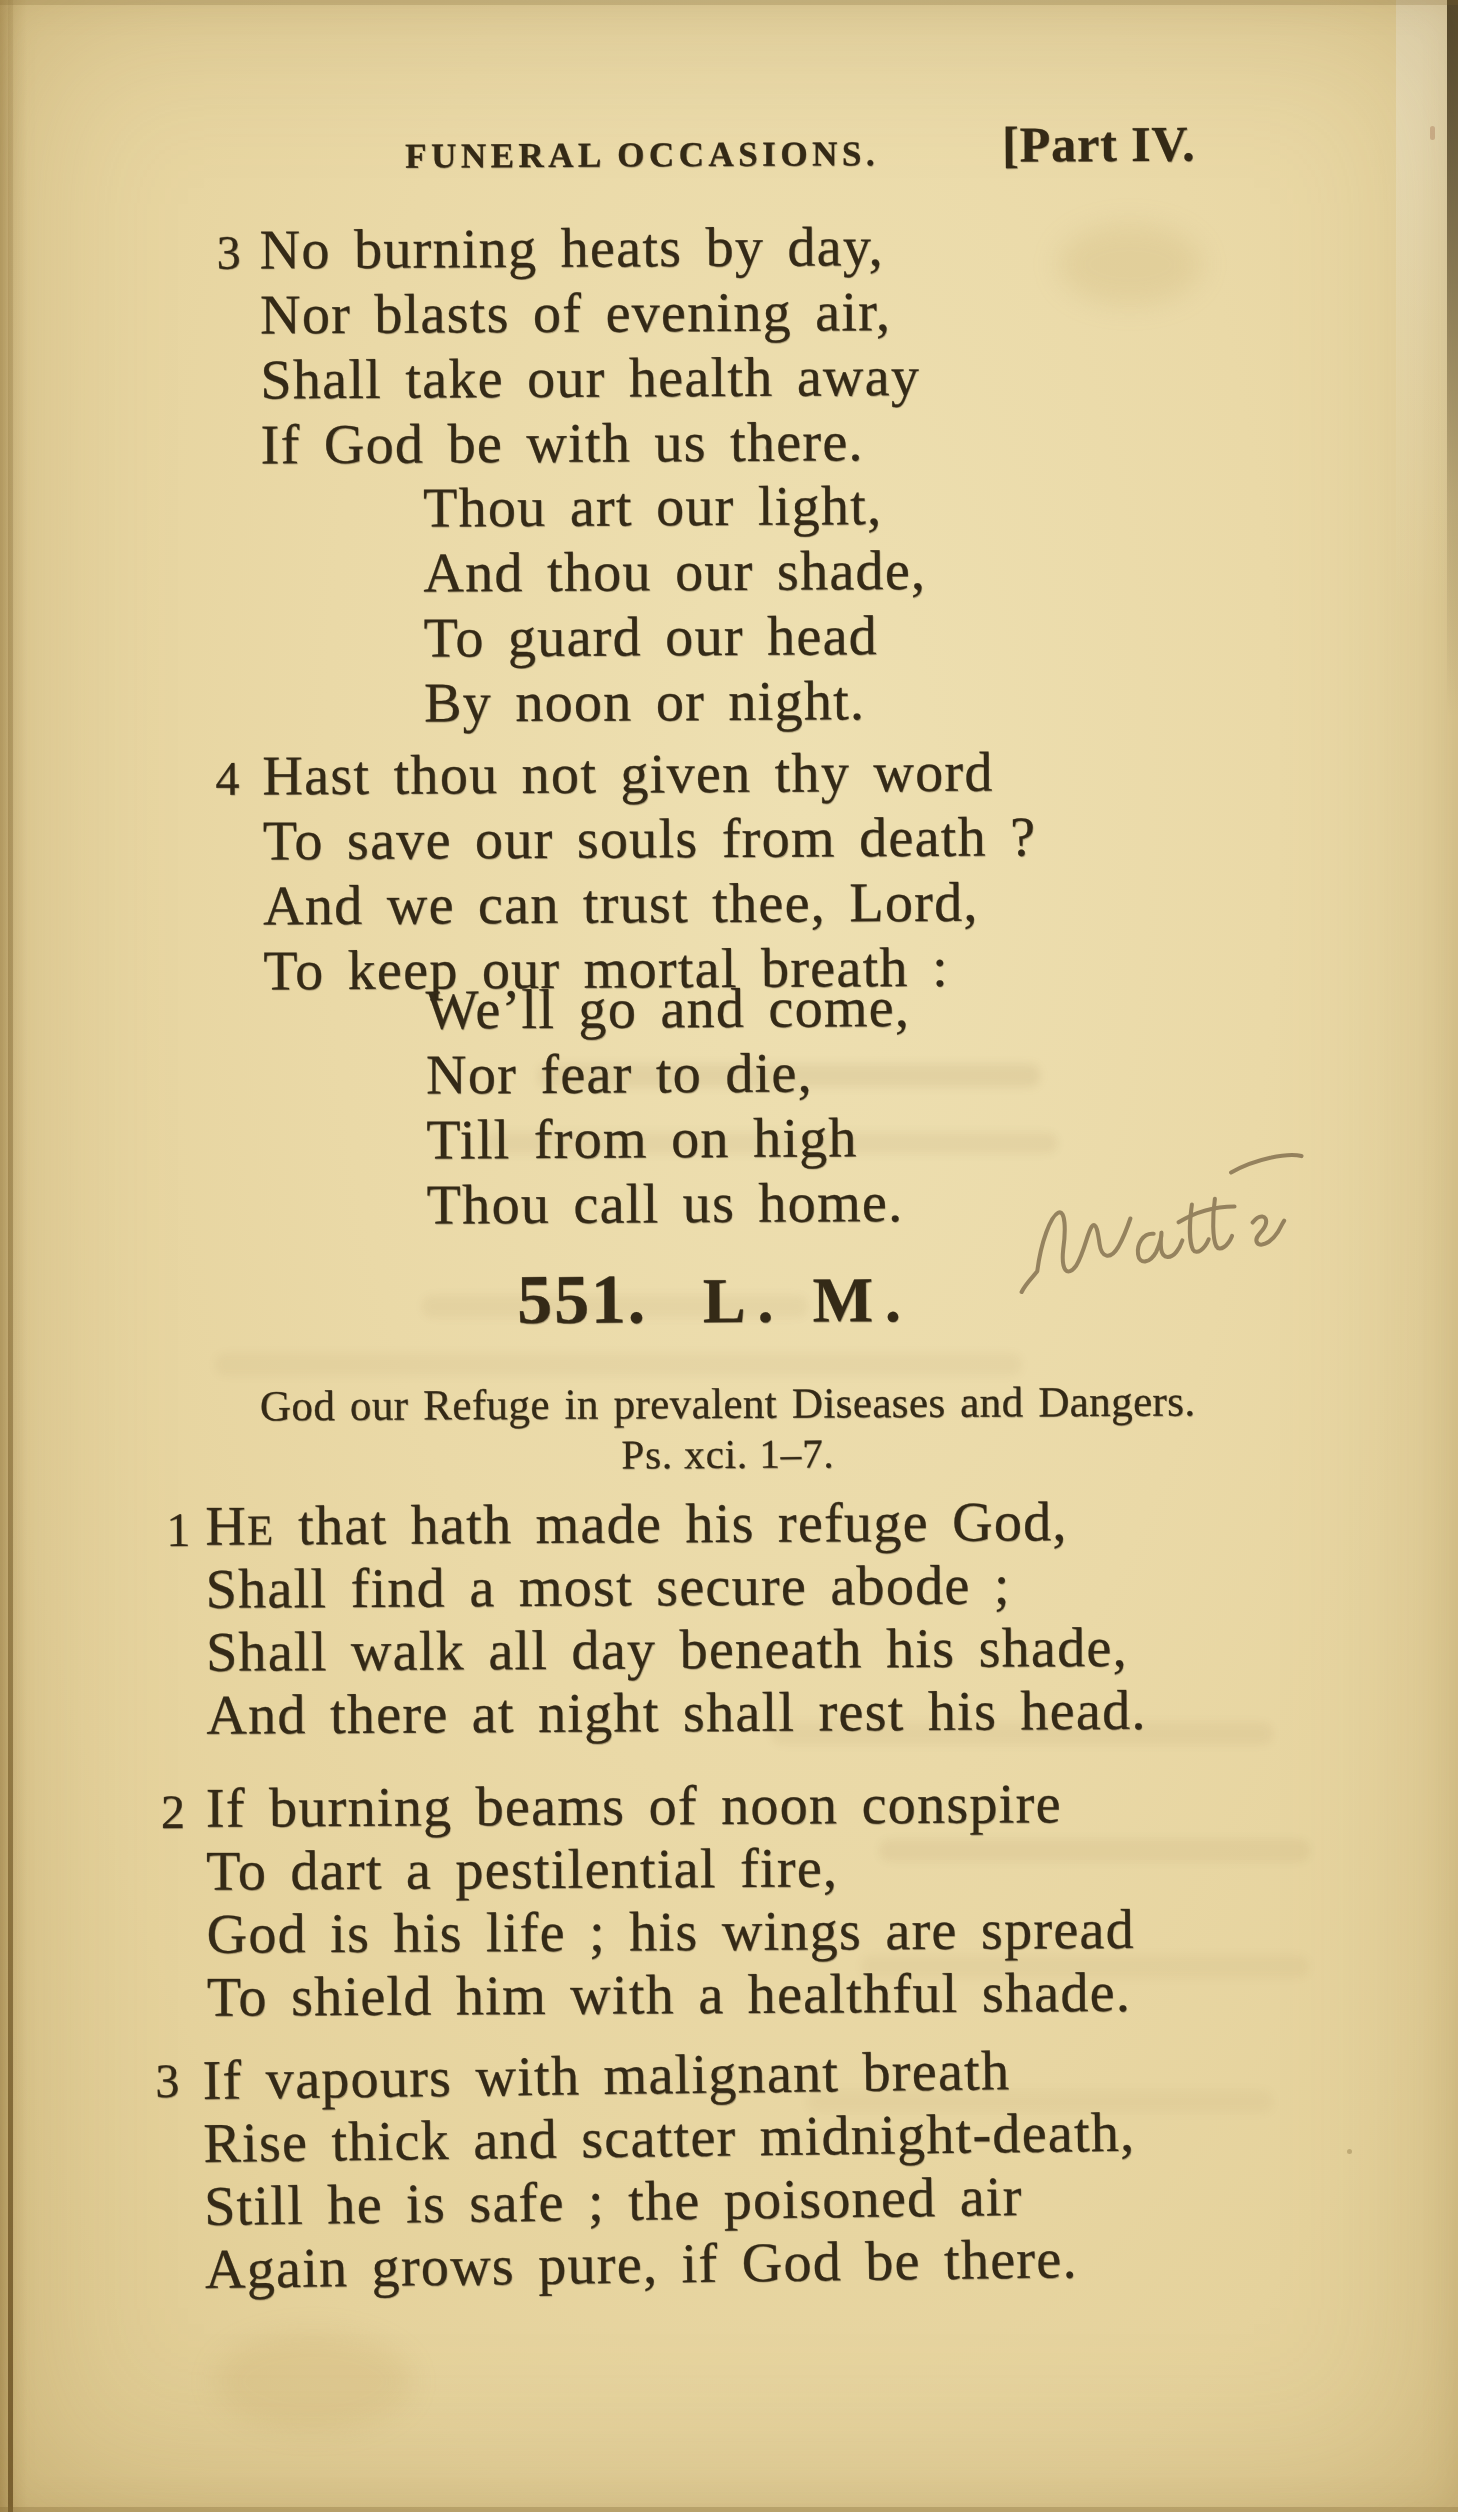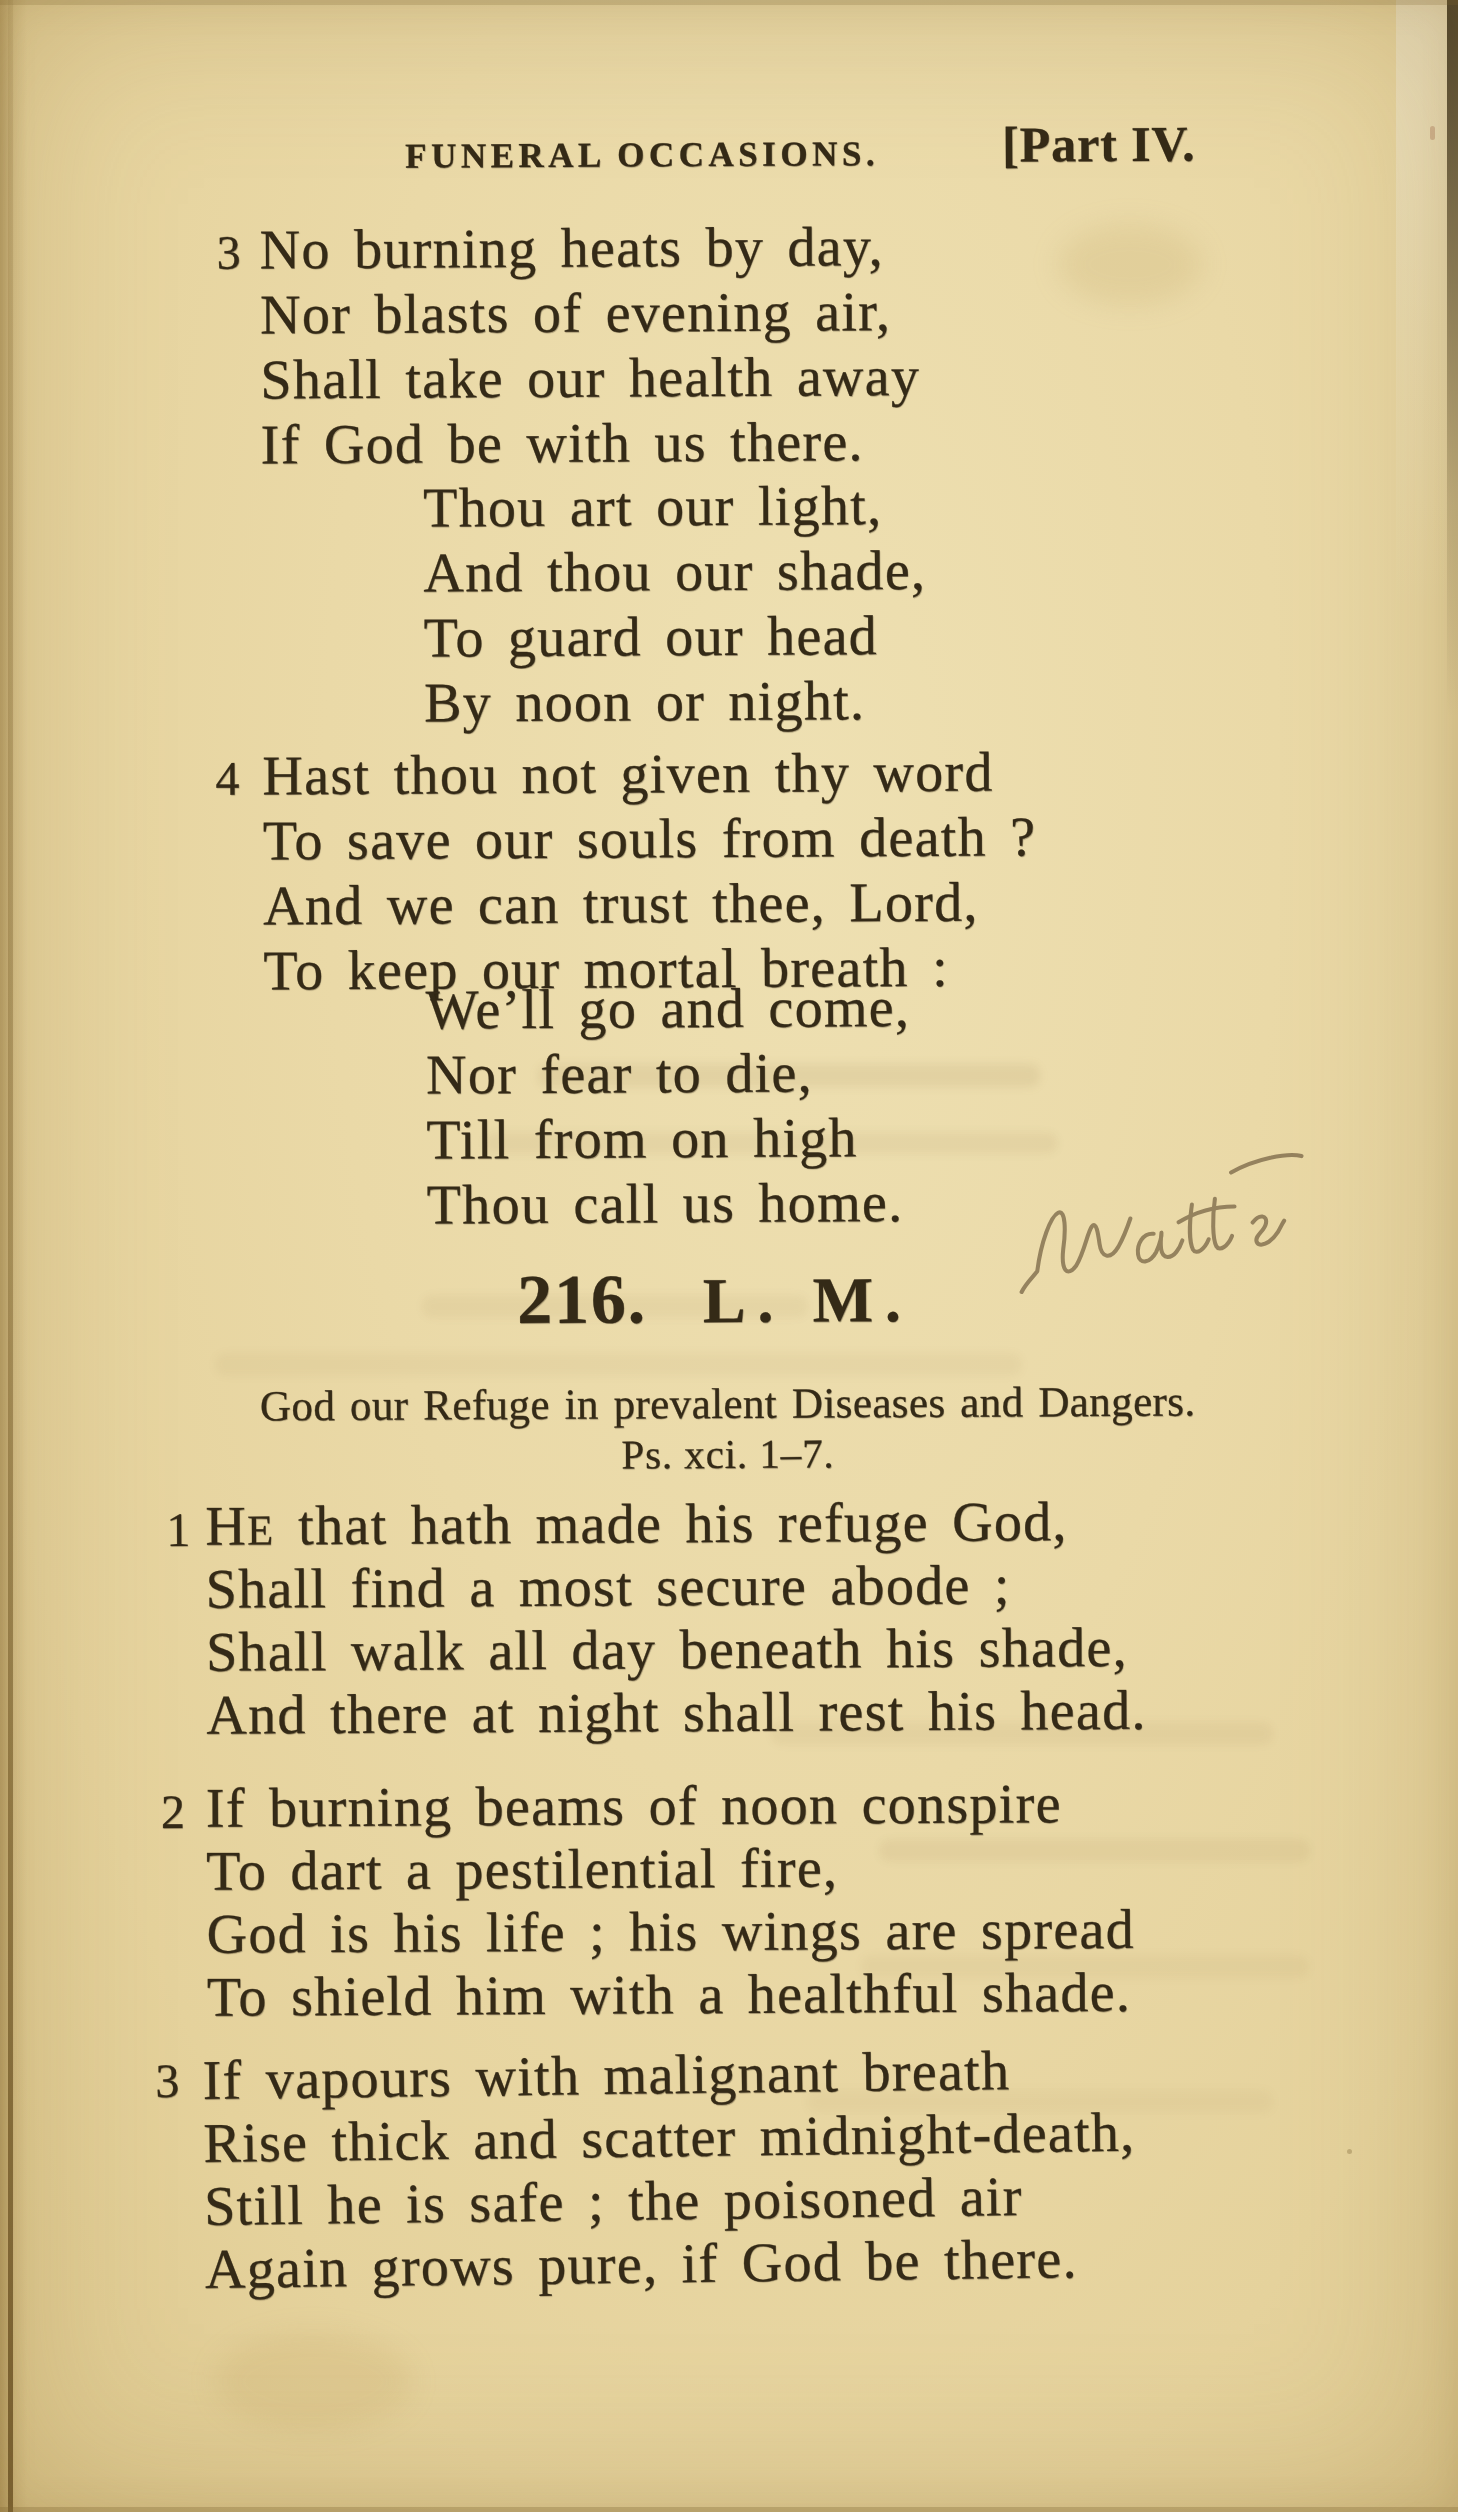--- a/index.html
+++ b/index.html
@@ -113,21 +113,21 @@
       <div class="bl">To keep our mortal breath :</div>
     </div>
     <div class="stanza print" style="left:427px;top:976px;">
       <div class="bl">We’ll go and come,</div>
       <div class="bl">Nor fear to die,</div>
       <div class="bl">Till from on high</div>
       <div class="bl">Thou call us home.</div>
     </div>
 
     <div class="hymnhead">
-      <span class="h-num print">216.</span>
+      <span class="h-num print">551.</span>
       <span class="h-meter print">L. M.</span>
     </div>
     <div class="subtitle print" style="top:1379px;">God our Refuge in prevalent Diseases and Dangers.</div>
     <div class="scripture print" style="top:1430px;">Ps. xci. 1–7.</div>
 
     <div class="vnum print" style="left:165px;top:1503px;">1</div>
     <div class="stanza h2 print" style="left:204px;top:1492px;">
       <div class="bl">H<span class="sc">E</span> that hath made his refuge God,</div>
       <div class="bl">Shall find a most secure abode ;</div>
       <div class="bl">Shall walk all day beneath his shade,</div>

